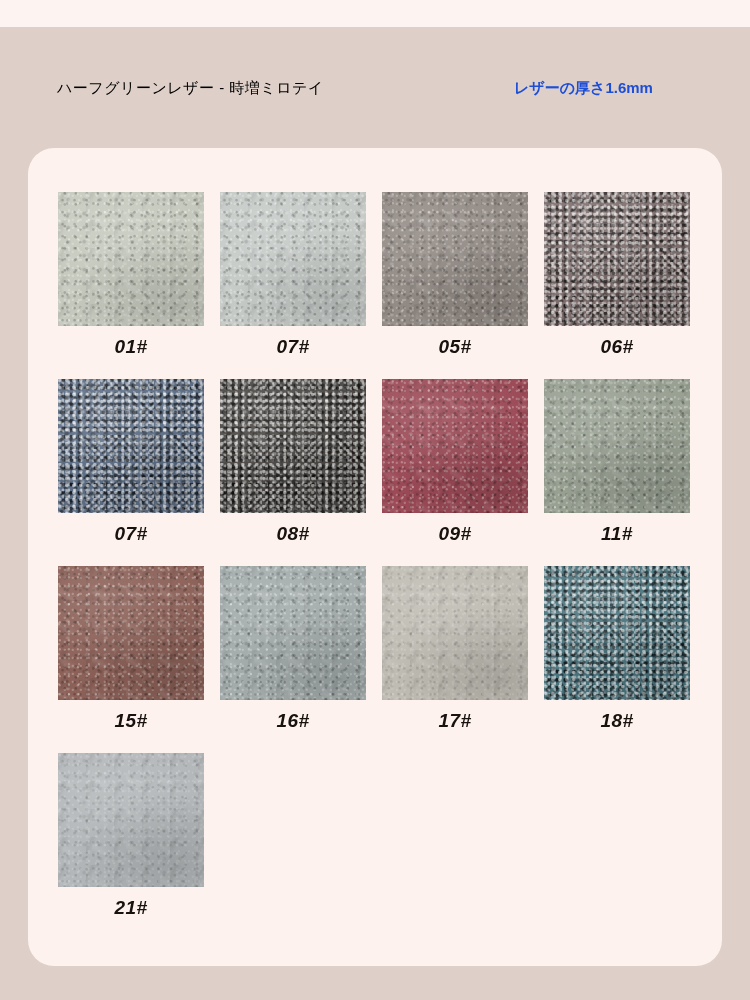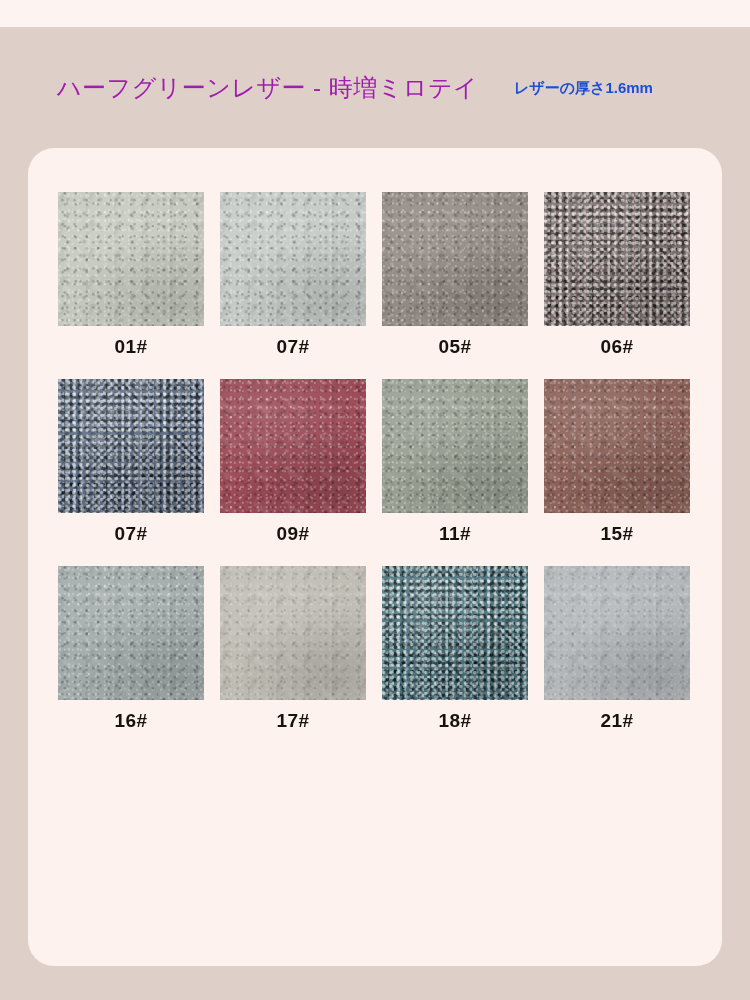--- a/index.html
+++ b/index.html
@@ -41,23 +41,23 @@
     height: 121px;
     display: flex;
     align-items: center;
   }
 
   #title {
     position: absolute;
     left: 57px;
     top: 50%;
     transform: translateY(-50%);
-    font-size: 24px;
+    font-size: 15px;
     font-weight: 400;
-    color: #a21caf;
+    color: #000000;
     letter-spacing: 0.5px;
     white-space: nowrap;
   }
 
   #thickness {
     position: absolute;
     left: 514px;
     top: 50%;
     transform: translateY(-50%);
     font-size: 15px;
@@ -171,20 +171,21 @@
     top: 134px;
     width: 146px;
     height: 42px;
     display: flex;
     align-items: center;
     justify-content: center;
     font-size: 19px;
     font-weight: bold;
     color: #17120e;
     letter-spacing: 0.5px;
+    font-style: italic;
   }
 </style>
 </head>
 <body>
 
 <div id="page">
 
   <div id="backdrop"></div>
 
   <div id="header">
@@ -233,20 +234,29 @@
         <div class="swatch-cell">
           <div class="swatch-chip coarse" style="background-color: rgb(92, 109, 132);">
             <div class="grain grain-a"></div>
             <div class="grain grain-b"></div>
             <div class="grain grain-c"></div>
             <div class="grain grain-shade"></div>
           </div>
           <div class="swatch-label">07#</div>
         </div>
         <div class="swatch-cell">
+          <div class="swatch-chip coarse" style="background-color: rgb(74, 71, 68);">
+            <div class="grain grain-a"></div>
+            <div class="grain grain-b"></div>
+            <div class="grain grain-c"></div>
+            <div class="grain grain-shade"></div>
+          </div>
+          <div class="swatch-label">08#</div>
+        </div>
+        <div class="swatch-cell">
           <div class="swatch-chip" style="background-color: rgb(155, 74, 86);">
             <div class="grain grain-a"></div>
             <div class="grain grain-b"></div>
             <div class="grain grain-c"></div>
             <div class="grain grain-shade"></div>
           </div>
           <div class="swatch-label">09#</div>
         </div>
         <div class="swatch-cell">
           <div class="swatch-chip" style="background-color: rgb(152, 160, 146);">

